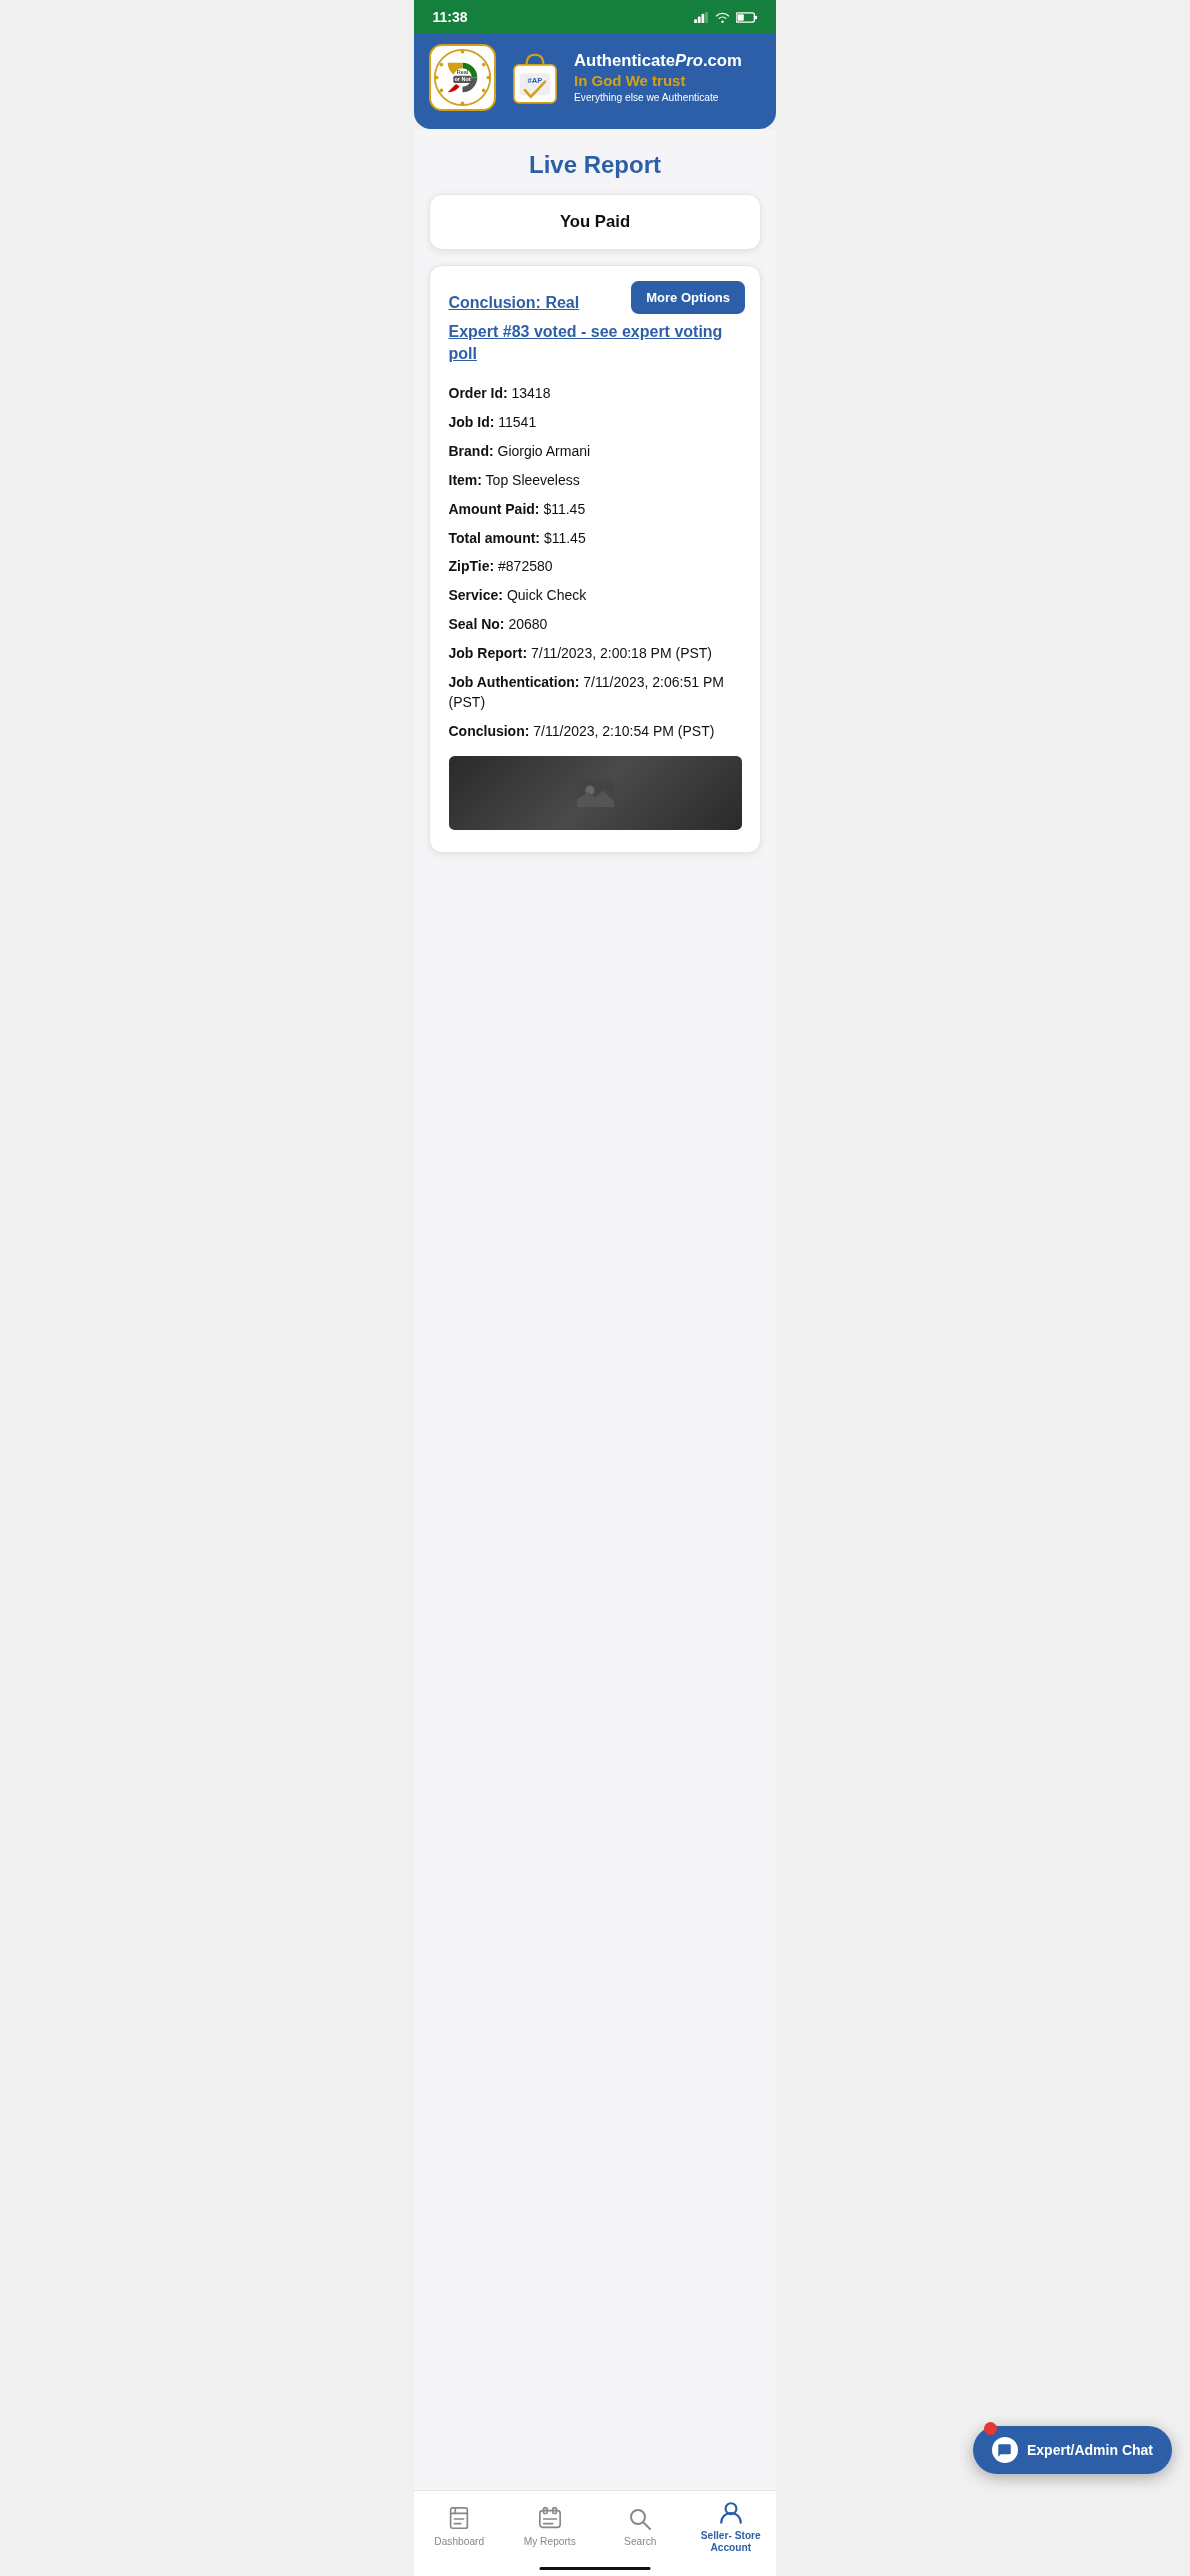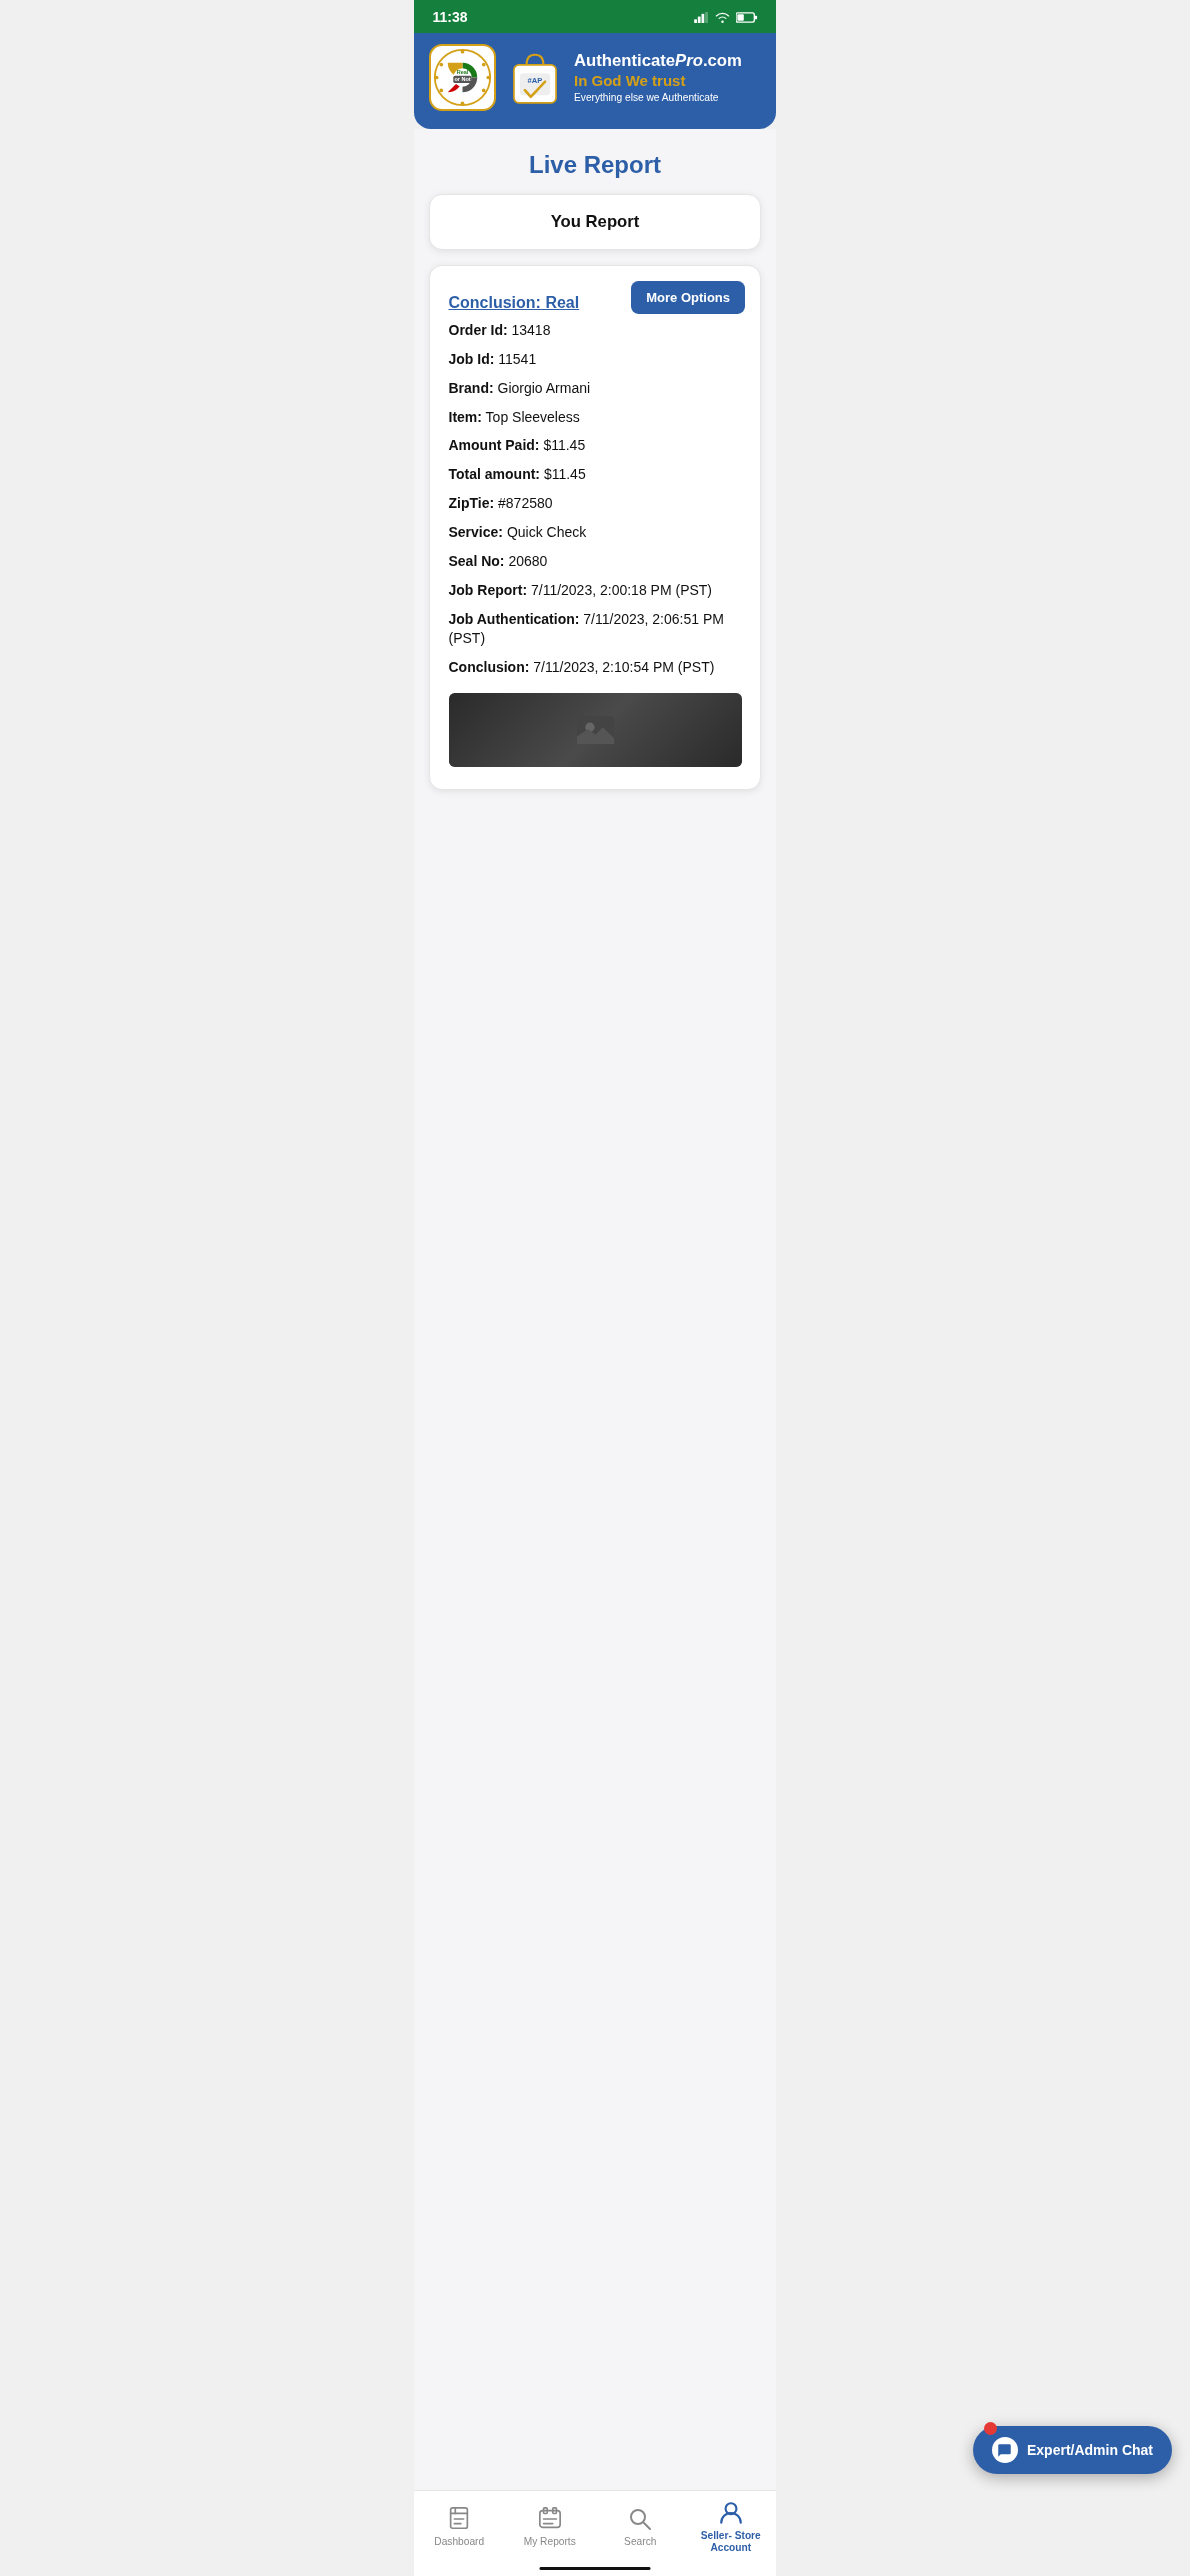--- a/index.html
+++ b/index.html
@@ -378,27 +378,28 @@
   </div>
 </div>
 
 <div class="main-content">
 
   <div class="page-title-container">
     <h1 class="page-title">Live Report</h1>
   </div>
 
   <div class="you-voted-card">
-    <span class="you-voted-text">You Report</span>
+    <span class="you-voted-text">You Paid</span>
   </div>
 
   <div class="report-card">
     <button class="more-options-btn">More Options</button>
 
     <a class="conclusion-link">Conclusion: Real</a>
+    <a class="expert-link">Expert #83 voted - see expert voting poll</a>
 
     <div id="report-fields">
         <div class="report-field"><span class="report-field-label">Order Id:</span> <span class="report-field-value">13418</span></div>
         <div class="report-field"><span class="report-field-label">Job Id:</span> <span class="report-field-value">11541</span></div>
         <div class="report-field"><span class="report-field-label">Brand:</span> <span class="report-field-value">Giorgio Armani</span></div>
         <div class="report-field"><span class="report-field-label">Item:</span> <span class="report-field-value">Top Sleeveless</span></div>
         <div class="report-field"><span class="report-field-label">Amount Paid:</span> <span class="report-field-value">$11.45</span></div>
         <div class="report-field"><span class="report-field-label">Total amount:</span> <span class="report-field-value">$11.45</span></div>
         <div class="report-field"><span class="report-field-label">ZipTie:</span> <span class="report-field-value">#872580</span></div>
         <div class="report-field"><span class="report-field-label">Service:</span> <span class="report-field-value">Quick Check</span></div>

